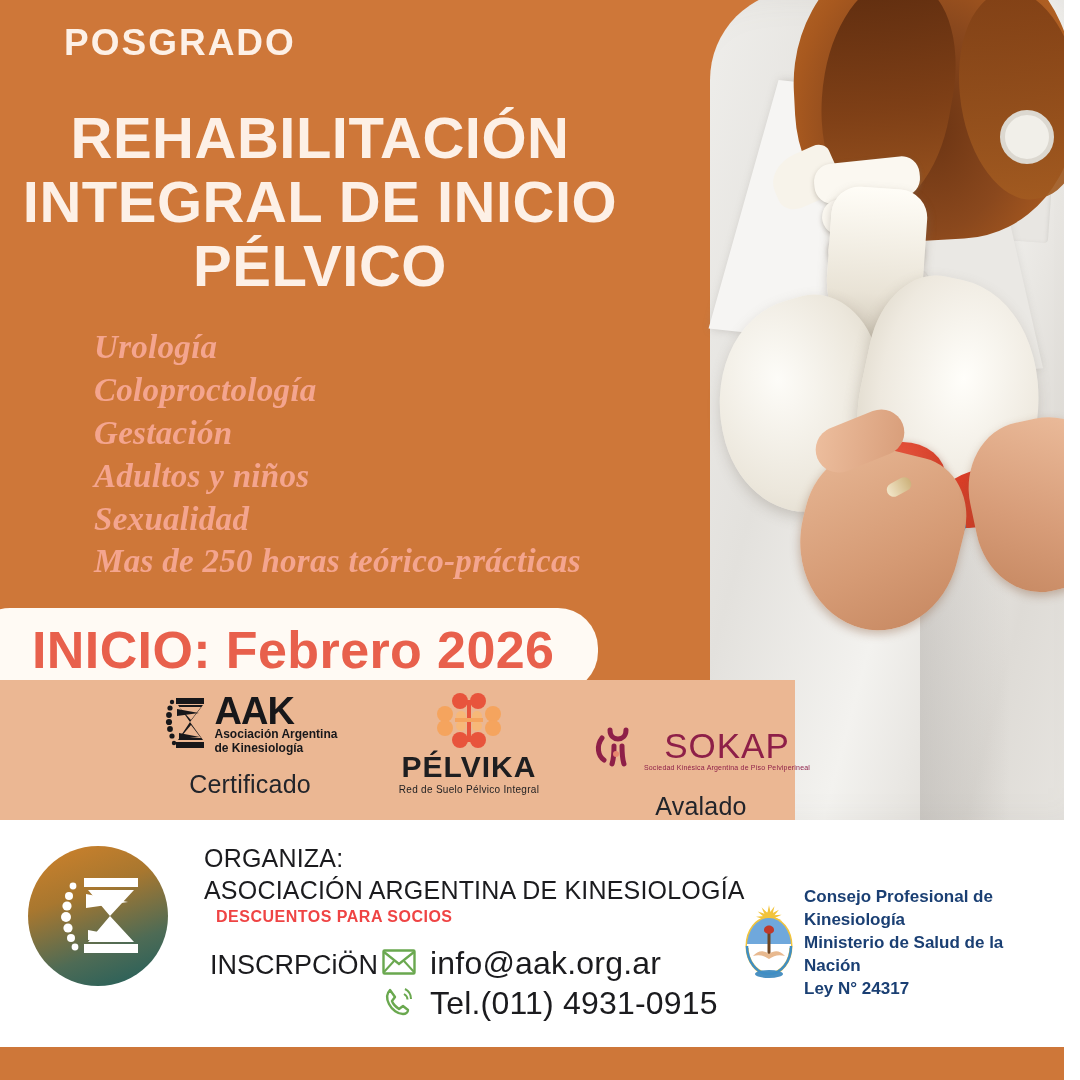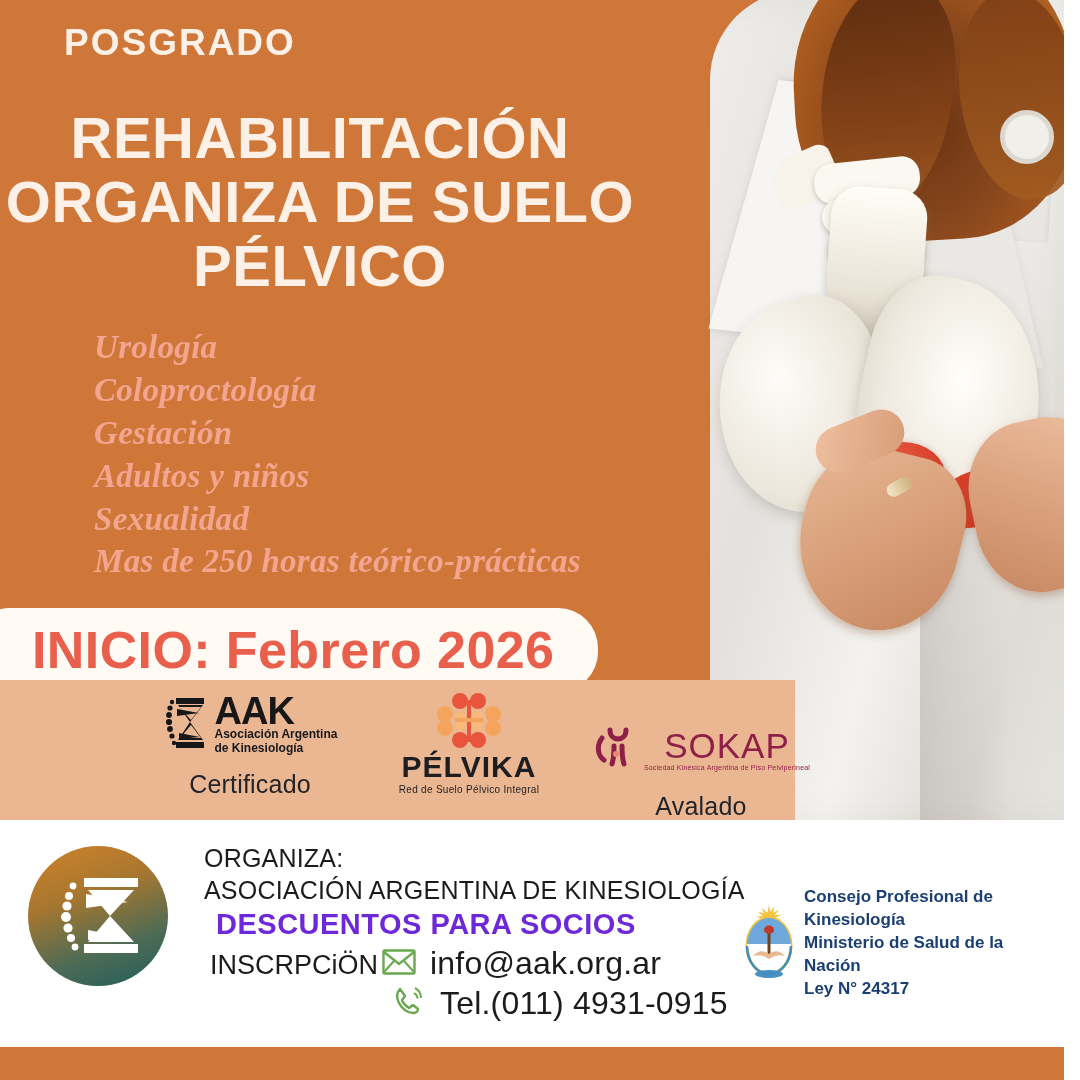--- a/index.html
+++ b/index.html
@@ -205,28 +205,28 @@
   }
   .circlelogo{
     position:absolute;left:28px;top:846px;width:140px;height:140px;border-radius:50%;
     background:linear-gradient(160deg,#d0822b 0%,#a8772f 35%,#4e6b55 70%,#1f5e5c 100%);
   }
   .organiza{
     position:absolute;left:204px;top:842px;color:#1b1b1e;
     font-size:25px;line-height:1.28;letter-spacing:.2px;
   }
   .descuentos{
-    position:absolute;left:216px;top:908px;color:#6d28d9;
-    font-size:29px;font-weight:bold;letter-spacing:.5px;
+    position:absolute;left:216px;top:908px;color:#ef4444;
+    font-size:16px;font-weight:bold;letter-spacing:.5px;
   }
   .inscr{
     position:absolute;left:210px;top:950px;color:#1b1b1e;font-size:27px;
   }
   .contact1{position:absolute;left:382px;top:945px;display:flex;align-items:center;gap:14px;}
-  .contact2{position:absolute;left:392px;top:985px;display:flex;align-items:flex-start;gap:14px;}
+  .contact2{position:absolute;left:382px;top:985px;display:flex;align-items:flex-end;gap:14px;}
   .ctext{font-size:32px;color:#1b1b1e;letter-spacing:.2px;}
   .seal-wrap{position:absolute;left:738px;top:886px;display:flex;align-items:center;gap:4px;}
   .seal-txt{font-size:17px;font-weight:bold;color:#1a3f73;line-height:1.35;}
   .bottombar{
     position:absolute;left:0;top:1047px;width:1080px;height:33px;background:#ce7739;
   }
 </style>
 </head>
 <body>
 
@@ -265,21 +265,21 @@
       <div class="hand-l-f"></div>
       <div class="ring"></div>
       <div class="hand-r"></div>
     </div>
   </div>
 
   <div class="kicker">POSGRADO</div>
 
   <div class="title">
     <div>REHABILITACIÓN</div>
-    <div>ORGANIZA DE SUELO</div>
+    <div>INTEGRAL DE INICIO</div>
     <div>PÉLVICO</div>
   </div>
 
   <div class="topiclist">
     <div>Urología</div>
     <div>Coloproctología</div>
     <div>Gestación</div>
     <div>Adultos y niños</div>
     <div>Sexualidad</div>
     <div>Mas de 250 horas teórico-prácticas</div>

